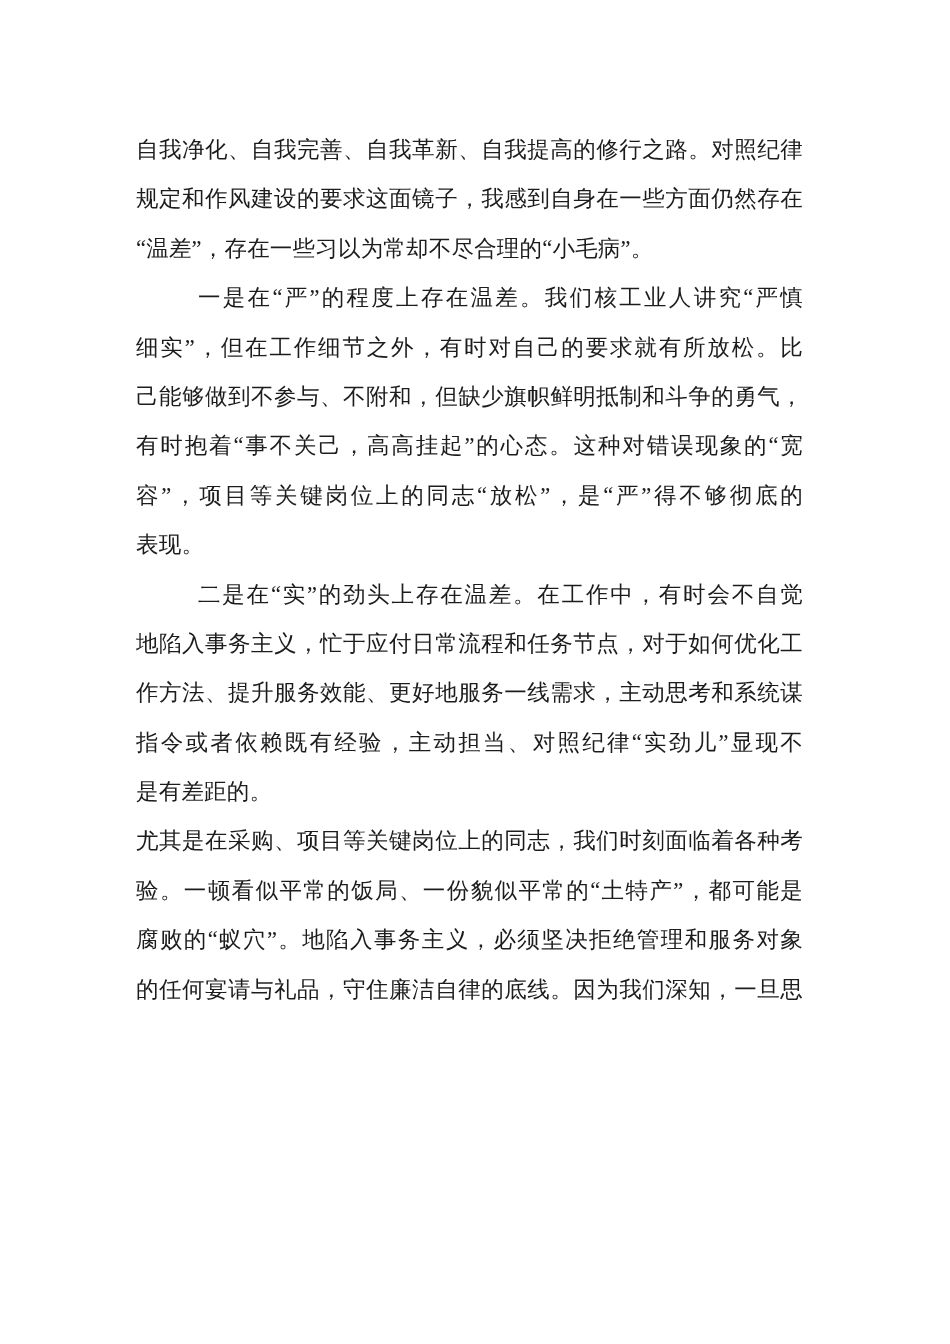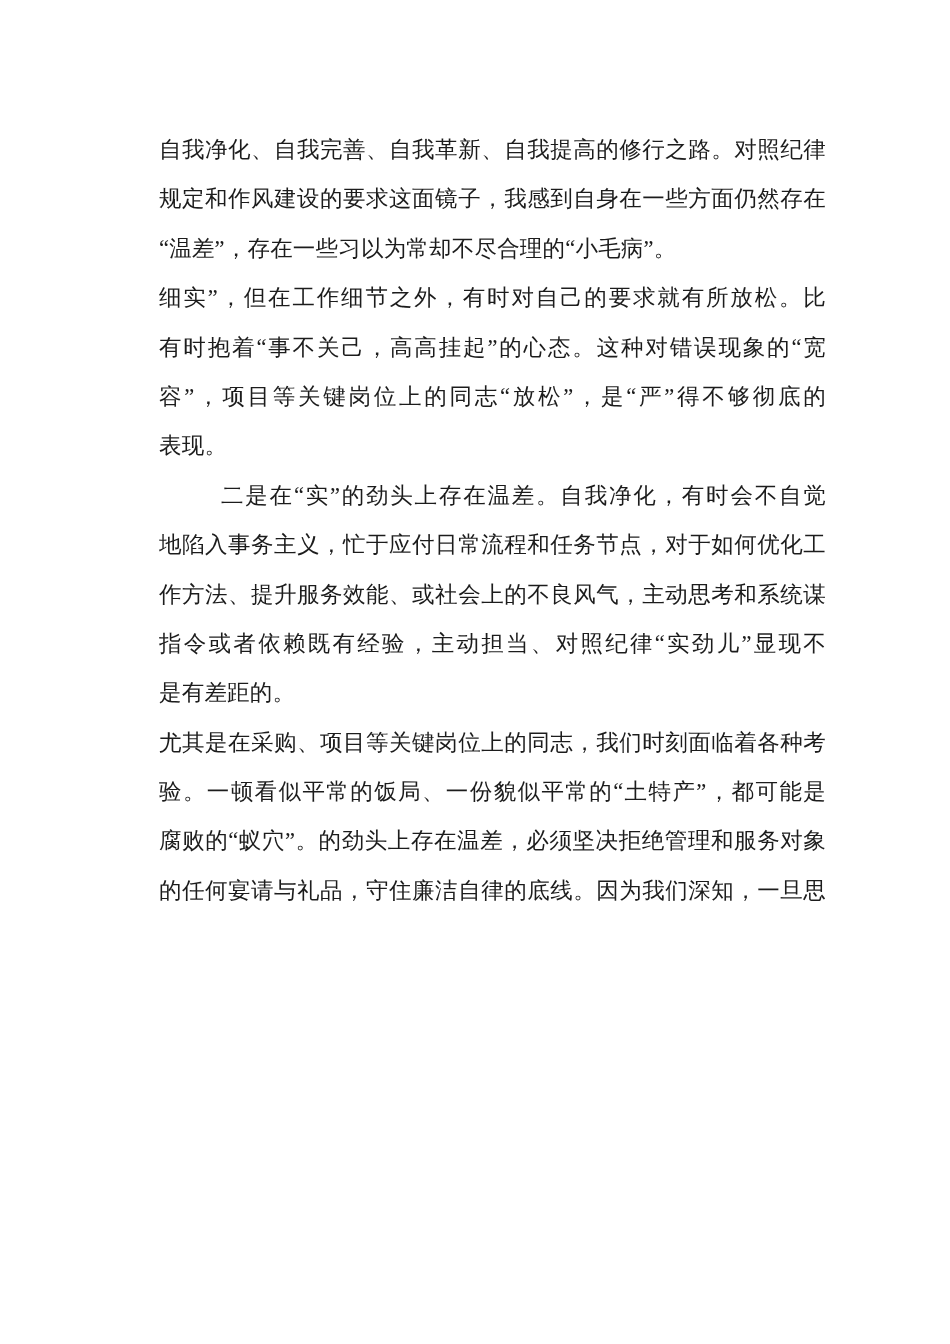--- a/index.html
+++ b/index.html
@@ -14,21 +14,21 @@
   }
   .page {
     position: relative;
     width: 950px;
     height: 1344px;
     background: #ffffff;
     overflow: hidden;
   }
   .doc {
     position: absolute;
-    left: 159px;
+    left: 136px;
     top: 125px;
     width: 667px;
     color: #1c1c1c;
   }
   .para {
     margin: 0;
     padding: 0;
   }
   .line {
     height: 49.4px;
@@ -51,32 +51,34 @@
 <body>
 
 <div class="page" style="background: rgb(255, 255, 255);">
   <div class="doc" style="color: rgb(28, 28, 28);">
       <div class="para">
         <div class="line">自我净化、自我完善、自我革新、自我提高的修行之路。对照纪律</div>
         <div class="line">规定和作风建设的要求这面镜子，我感到自身在一些方面仍然存在</div>
         <div class="line no-justify">“温差”，存在一些习以为常却不尽合理的“小毛病”。</div>
       </div>
       <div class="para">
+        <div class="line indent">一是在“严”的程度上存在温差。我们核工业人讲究“严慎</div>
         <div class="line">细实”，但在工作细节之外，有时对自己的要求就有所放松。比如，</div>
+        <div class="line">己能够做到不参与、不附和，但缺少旗帜鲜明抵制和斗争的勇气，</div>
         <div class="line">有时抱着“事不关己，高高挂起”的心态。这种对错误现象的“宽</div>
         <div class="line">容”，项目等关键岗位上的同志“放松”，是“严”得不够彻底的</div>
         <div class="line no-justify">表现。</div>
       </div>
       <div class="para">
-        <div class="line indent">二是在“实”的劲头上存在温差。自我净化，有时会不自觉</div>
+        <div class="line indent">二是在“实”的劲头上存在温差。在工作中，有时会不自觉</div>
         <div class="line">地陷入事务主义，忙于应付日常流程和任务节点，对于如何优化工</div>
-        <div class="line">作方法、提升服务效能、或社会上的不良风气，主动思考和系统谋</div>
+        <div class="line">作方法、提升服务效能、更好地服务一线需求，主动思考和系统谋</div>
         <div class="line">指令或者依赖既有经验，主动担当、对照纪律“实劲儿”显现不</div>
         <div class="line no-justify">是有差距的。</div>
       </div>
       <div class="para">
         <div class="line">尤其是在采购、项目等关键岗位上的同志，我们时刻面临着各种考</div>
         <div class="line">验。一顿看似平常的饭局、一份貌似平常的“土特产”，都可能是</div>
-        <div class="line">腐败的“蚁穴”。的劲头上存在温差，必须坚决拒绝管理和服务对象</div>
+        <div class="line">腐败的“蚁穴”。地陷入事务主义，必须坚决拒绝管理和服务对象</div>
         <div class="line">的任何宴请与礼品，守住廉洁自律的底线。因为我们深知，一旦思</div>
       </div>
     </div>
 </div>
 
 </body></html>

